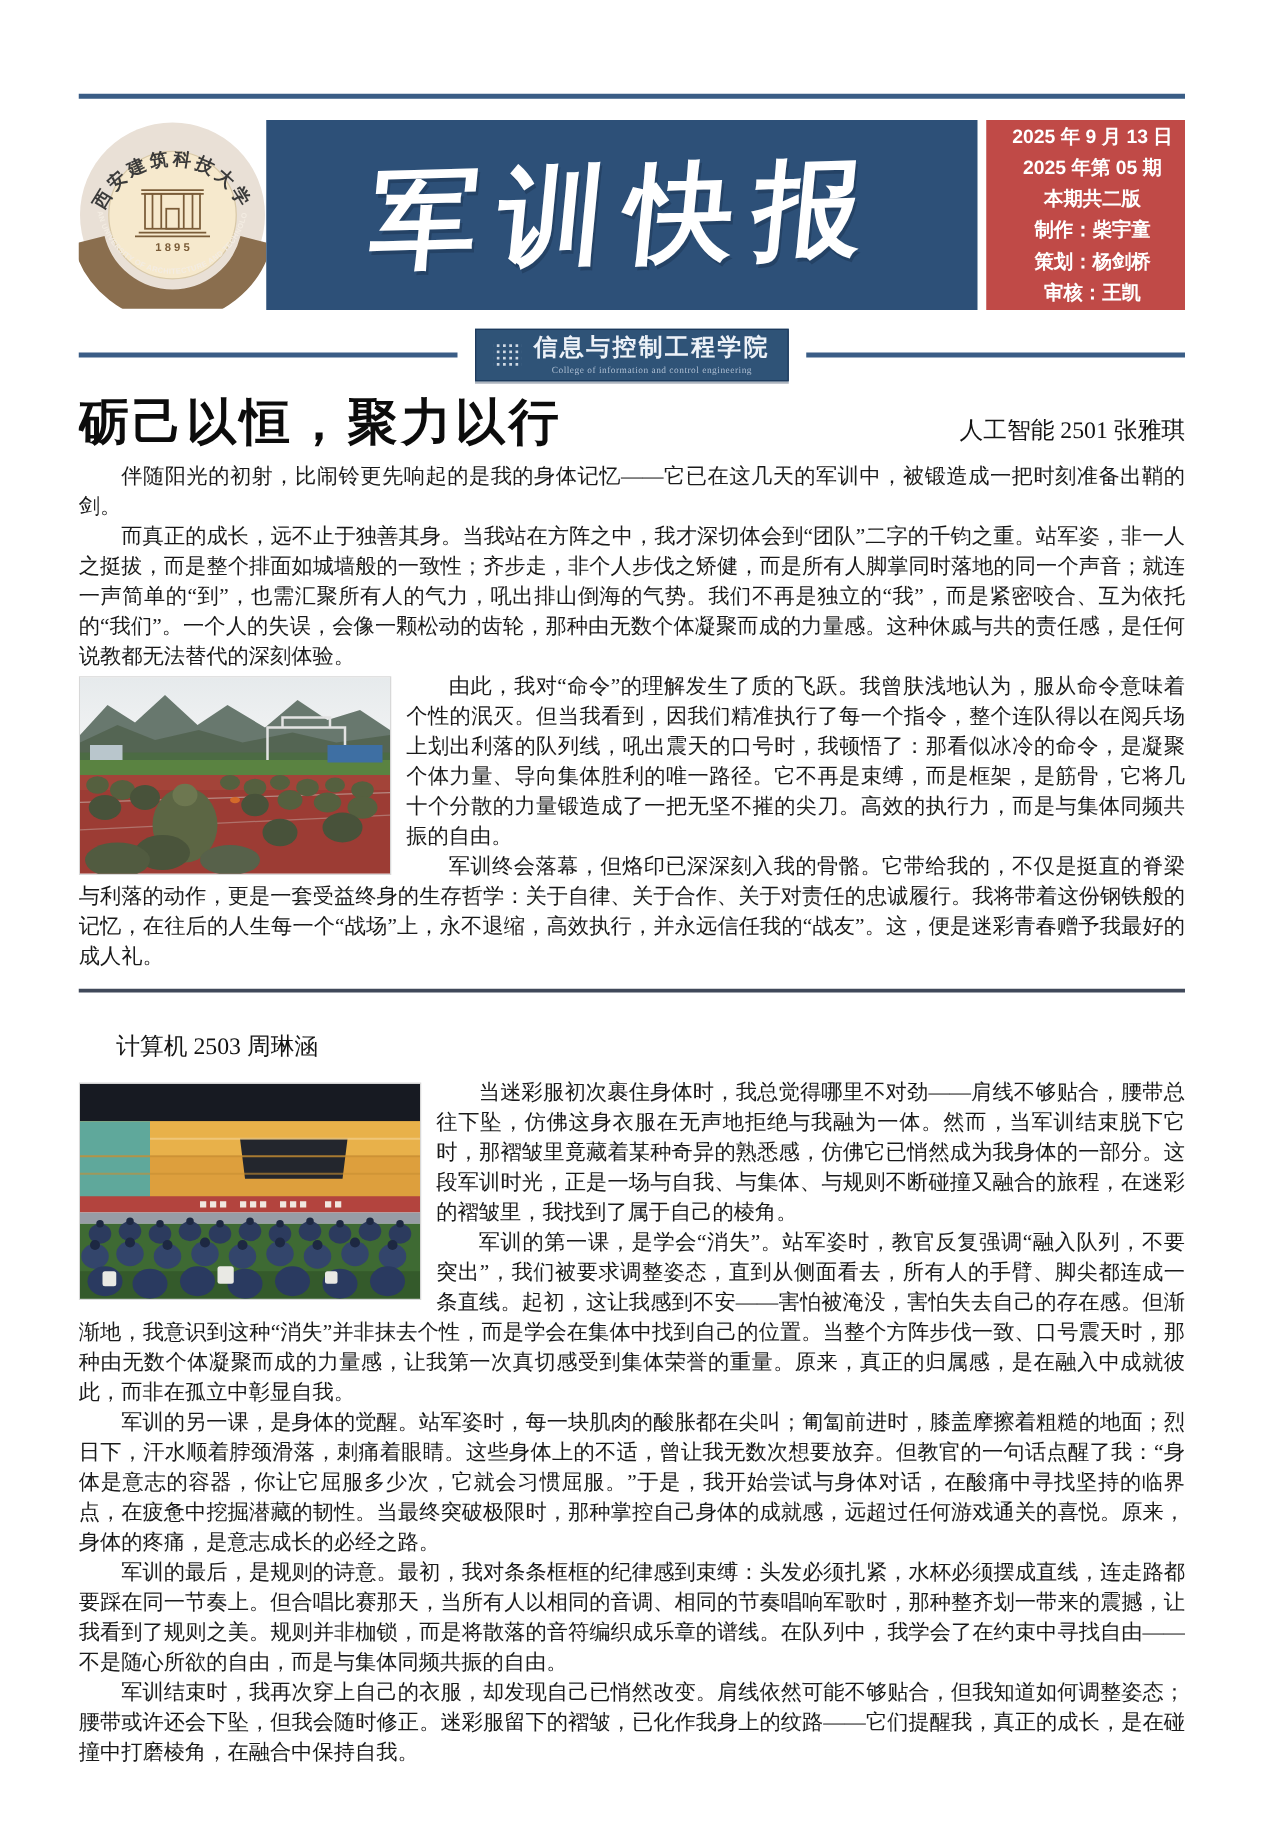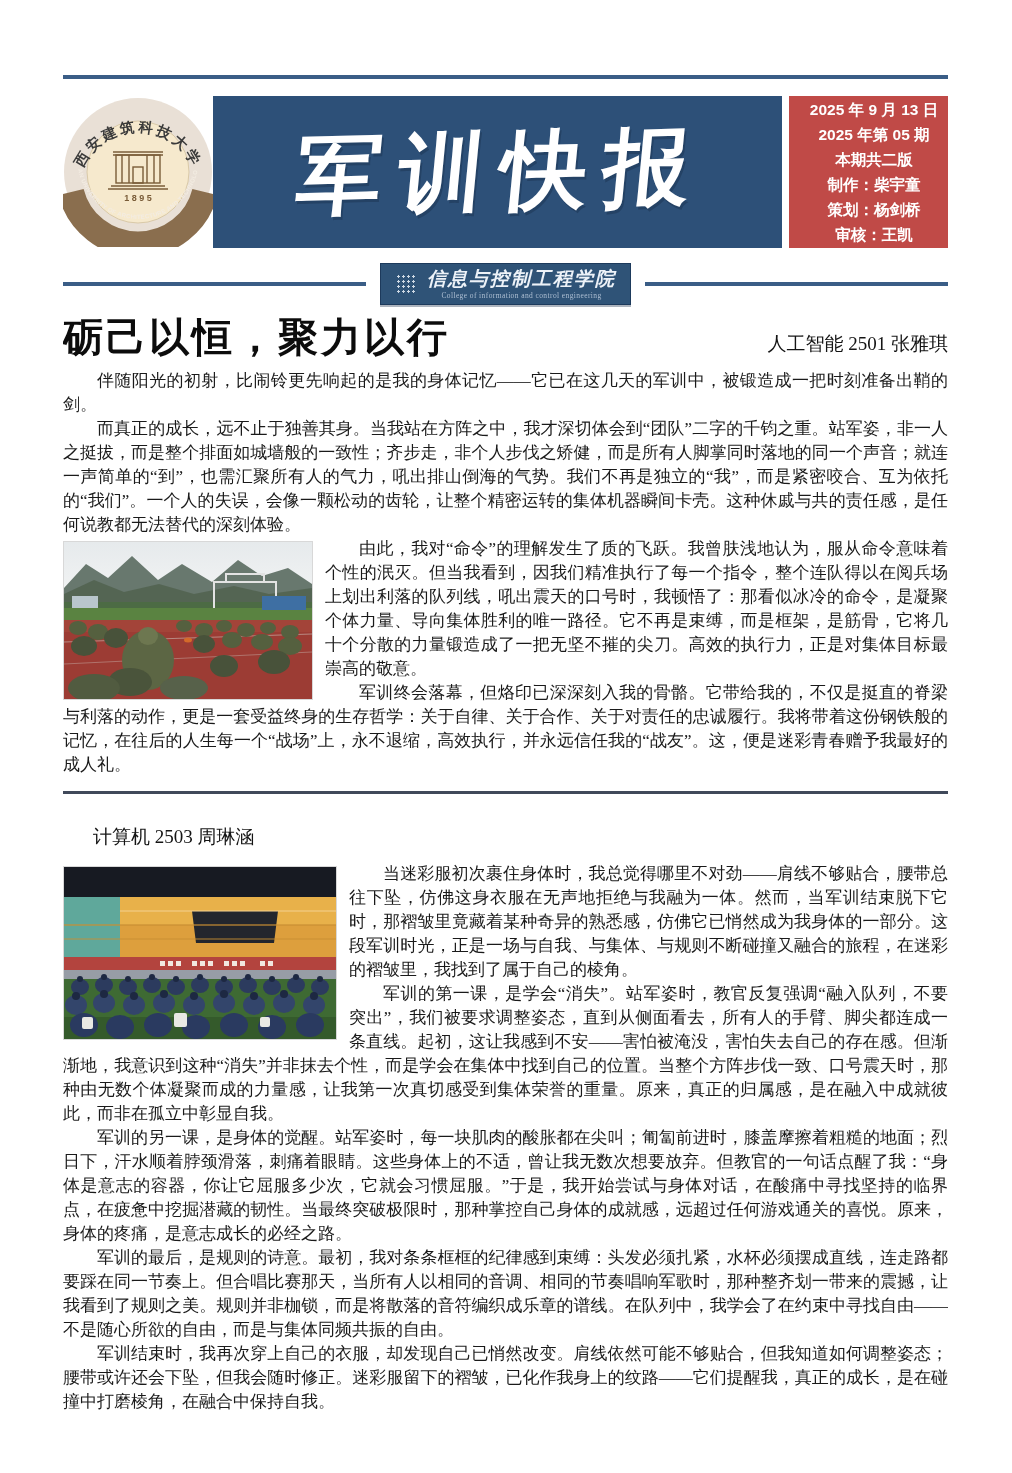--- a/index.html
+++ b/index.html
@@ -37,21 +37,21 @@
     margin:0 14px;background:#2f5377;border:1px solid #1d3a5c;
     display:flex;align-items:center;gap:10px;padding:4px 14px;
     box-shadow:0 2px 0 rgba(20,40,70,0.35);
   }
   .dots-icon{
     width:22px;height:22px;flex:0 0 22px;
     background-image:radial-gradient(#cfd9e4 1.1px, transparent 1.4px);
     background-size:5px 5px;background-position:1px 1px;
   }
   .college-text{text-align:center;}
-  .college-cn{font-size:19px;font-weight:bold;color:#edf2f8;letter-spacing:2px;line-height:1.2;white-space:nowrap;font-style:italic;}
+  .college-cn{font-size:19px;font-weight:bold;color:#edf2f8;letter-spacing:2px;line-height:1.2;white-space:nowrap;}
   .college-en{font-size:7.5px;color:#aebfd3;letter-spacing:0.4px;white-space:nowrap;}
 
   
   article{overflow:hidden;}
   .title-row{display:flex;justify-content:space-between;align-items:flex-end;margin-top:10px;gap:28px;}
   .article-title{margin:0;font-size:40px;font-weight:bold;letter-spacing:3px;color:#0c0c0c;line-height:1.15;white-space:nowrap;}
   .byline{margin-left:30px;margin-bottom:4px;font-size:19px;color:#141414;white-space:nowrap;margin-top:16px;}
   .article-body{margin-top:8px;font-size:17px;line-height:24px;text-align:justify;}
   .article-body p{margin:0;text-indent:2em;}
   .photo{float:left;margin:4px 12px 4px 0;border:1px solid #d8d8d8;}
@@ -125,21 +125,21 @@
     <div class="rule"></div>
   </div>
 
   <article>
     <div class="title-row">
       <h1 class="article-title">砺己以恒，聚力以行</h1>
       <span class="byline">人工智能 2501 张雅琪</span>
     </div>
     <div class="article-body">
       <p>伴随阳光的初射，比闹铃更先响起的是我的身体记忆——它已在这几天的军训中，被锻造成一把时刻准备出鞘的剑。</p>
-      <p>而真正的成长，远不止于独善其身。当我站在方阵之中，我才深切体会到“团队”二字的千钧之重。站军姿，非一人之挺拔，而是整个排面如城墙般的一致性；齐步走，非个人步伐之矫健，而是所有人脚掌同时落地的同一个声音；就连一声简单的“到”，也需汇聚所有人的气力，吼出排山倒海的气势。我们不再是独立的“我”，而是紧密咬合、互为依托的“我们”。一个人的失误，会像一颗松动的齿轮，让整个精密运转的集体机器瞬间卡壳。这种休戚与共的责任感，是任何说教都无法替代的深刻体验。</p>
+      <p>而真正的成长，远不止于独善其身。当我站在方阵之中，我才深切体会到“团队”二字的千钧之重。站军姿，非一人之挺拔，而是整个排面如城墙般的一致性；齐步走，非个人步伐之矫健，而是所有人脚掌同时落地的同一个声音；就连一声简单的“到”，也需汇聚所有人的气力，吼出排山倒海的气势。我们不再是独立的“我”，而是紧密咬合、互为依托的“我们”。一个人的失误，会像一颗松动的齿轮，那种由无数个体凝聚而成的力量感。这种休戚与共的责任感，是任何说教都无法替代的深刻体验。</p>
 
       <div class="photo">
         <svg width="248" height="157" viewBox="0 0 248 157">
           <defs>
             <linearGradient id="sky1" x1="0" y1="0" x2="0" y2="1">
               <stop offset="0" stop-color="#e6eaec"></stop>
                 <stop offset="1" stop-color="#f4f5f5"></stop>
             </linearGradient>
           </defs>
           <rect x="0" y="0" width="248" height="64" fill="url(#sky1)"></rect>
@@ -180,21 +180,21 @@
             <ellipse cx="84" cy="118" rx="26" ry="30" fill="#5c6644"></ellipse>
             <ellipse cx="84" cy="94" rx="10" ry="9" fill="#6d7750"></ellipse>
             <ellipse cx="66" cy="140" rx="22" ry="14" fill="#4a543b"></ellipse>
             <ellipse cx="30" cy="146" rx="26" ry="14" fill="#515b40"></ellipse>
             <ellipse cx="120" cy="146" rx="24" ry="12" fill="#57614a"></ellipse>
           </g>
           <ellipse cx="124" cy="98" rx="4" ry="2.5" fill="#d46a2a"></ellipse>
         </svg>
       </div>
 
-      <p>由此，我对“命令”的理解发生了质的飞跃。我曾肤浅地认为，服从命令意味着个性的泯灭。但当我看到，因我们精准执行了每一个指令，整个连队得以在阅兵场上划出利落的队列线，吼出震天的口号时，我顿悟了：那看似冰冷的命令，是凝聚个体力量、导向集体胜利的唯一路径。它不再是束缚，而是框架，是筋骨，它将几十个分散的力量锻造成了一把无坚不摧的尖刀。高效的执行力，正是对集体目标最崇高的敬意。</p>
+      <p>由此，我对“命令”的理解发生了质的飞跃。我曾肤浅地认为，服从命令意味着个性的泯灭。但当我看到，因我们精准执行了每一个指令，整个连队得以在阅兵场上划出利落的队列线，吼出震天的口号时，我顿悟了：那看似冰冷的命令，是凝聚个体力量、导向集体胜利的唯一路径。它不再是束缚，而是框架，是筋骨，它将几十个分散的力量锻造成了一把无坚不摧的尖刀。高效的执行力，而是与集体同频共振的自由。</p>
       <p>军训终会落幕，但烙印已深深刻入我的骨骼。它带给我的，不仅是挺直的脊梁与利落的动作，更是一套受益终身的生存哲学：关于自律、关于合作、关于对责任的忠诚履行。我将带着这份钢铁般的记忆，在往后的人生每一个“战场”上，永不退缩，高效执行，并永远信任我的“战友”。这，便是迷彩青春赠予我最好的成人礼。</p>
     </div>
   </article>
 
   <div class="article-divider"></div>
 
   <article>
     <div class="title-row">
       <span class="byline">计算机 2503 周琳涵</span>
     </div>

